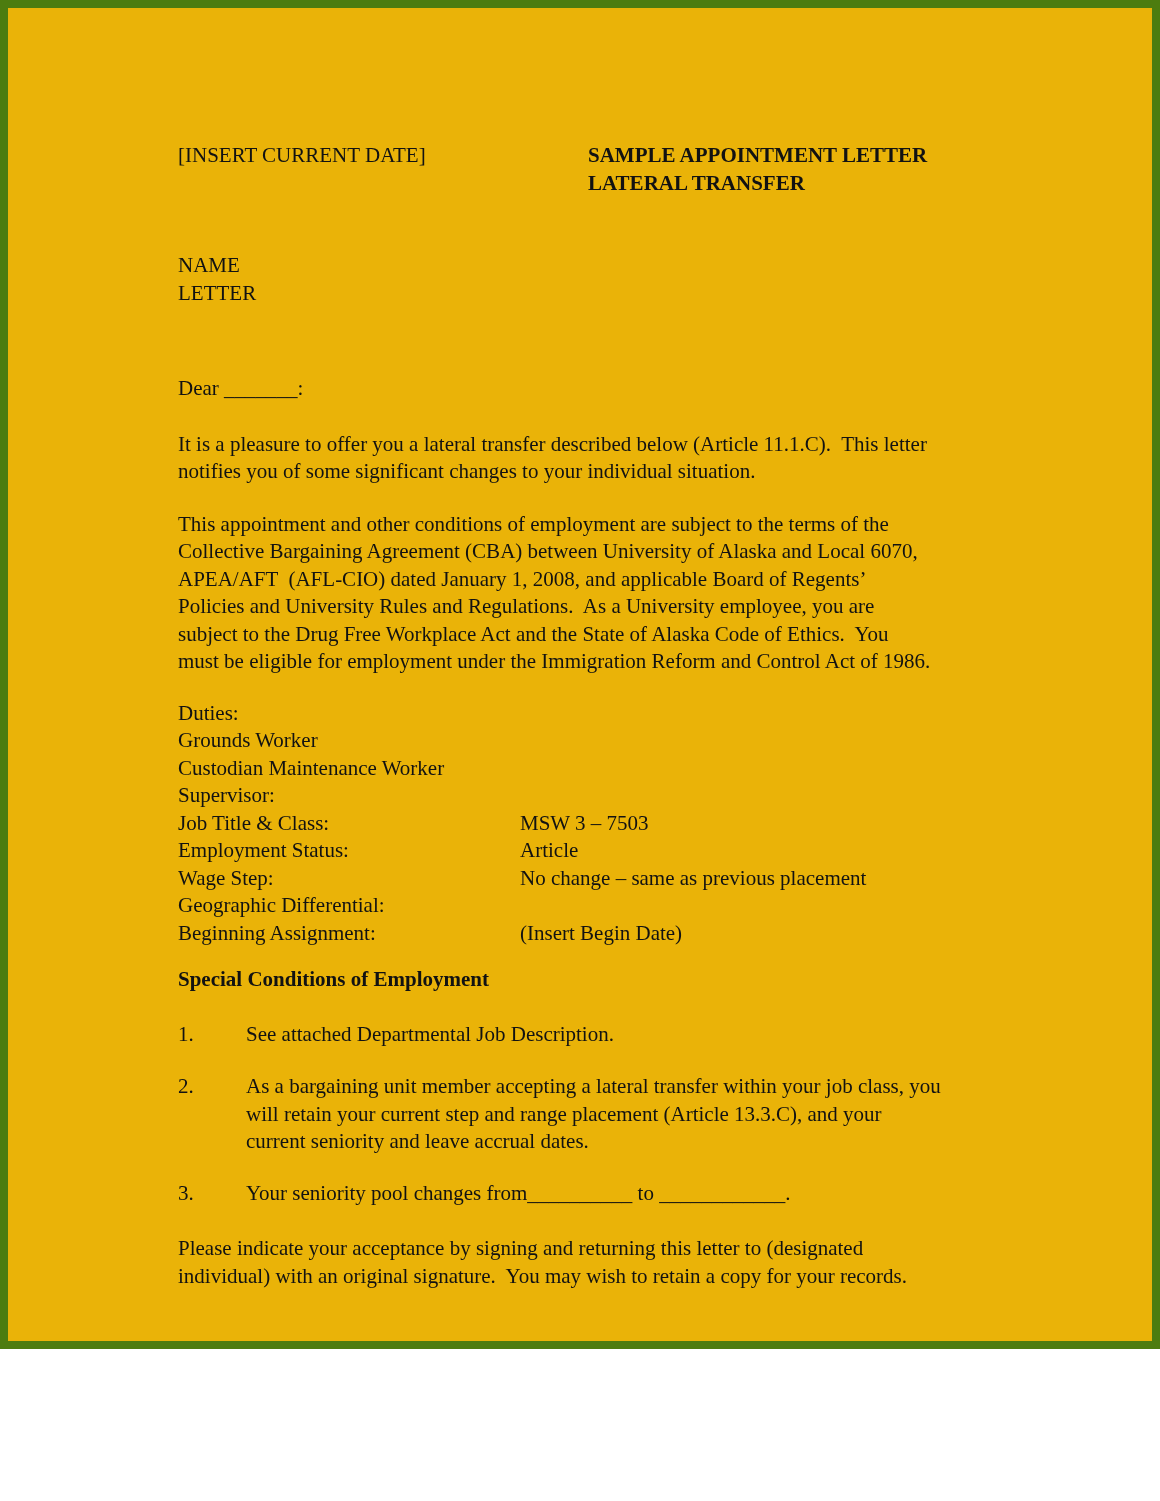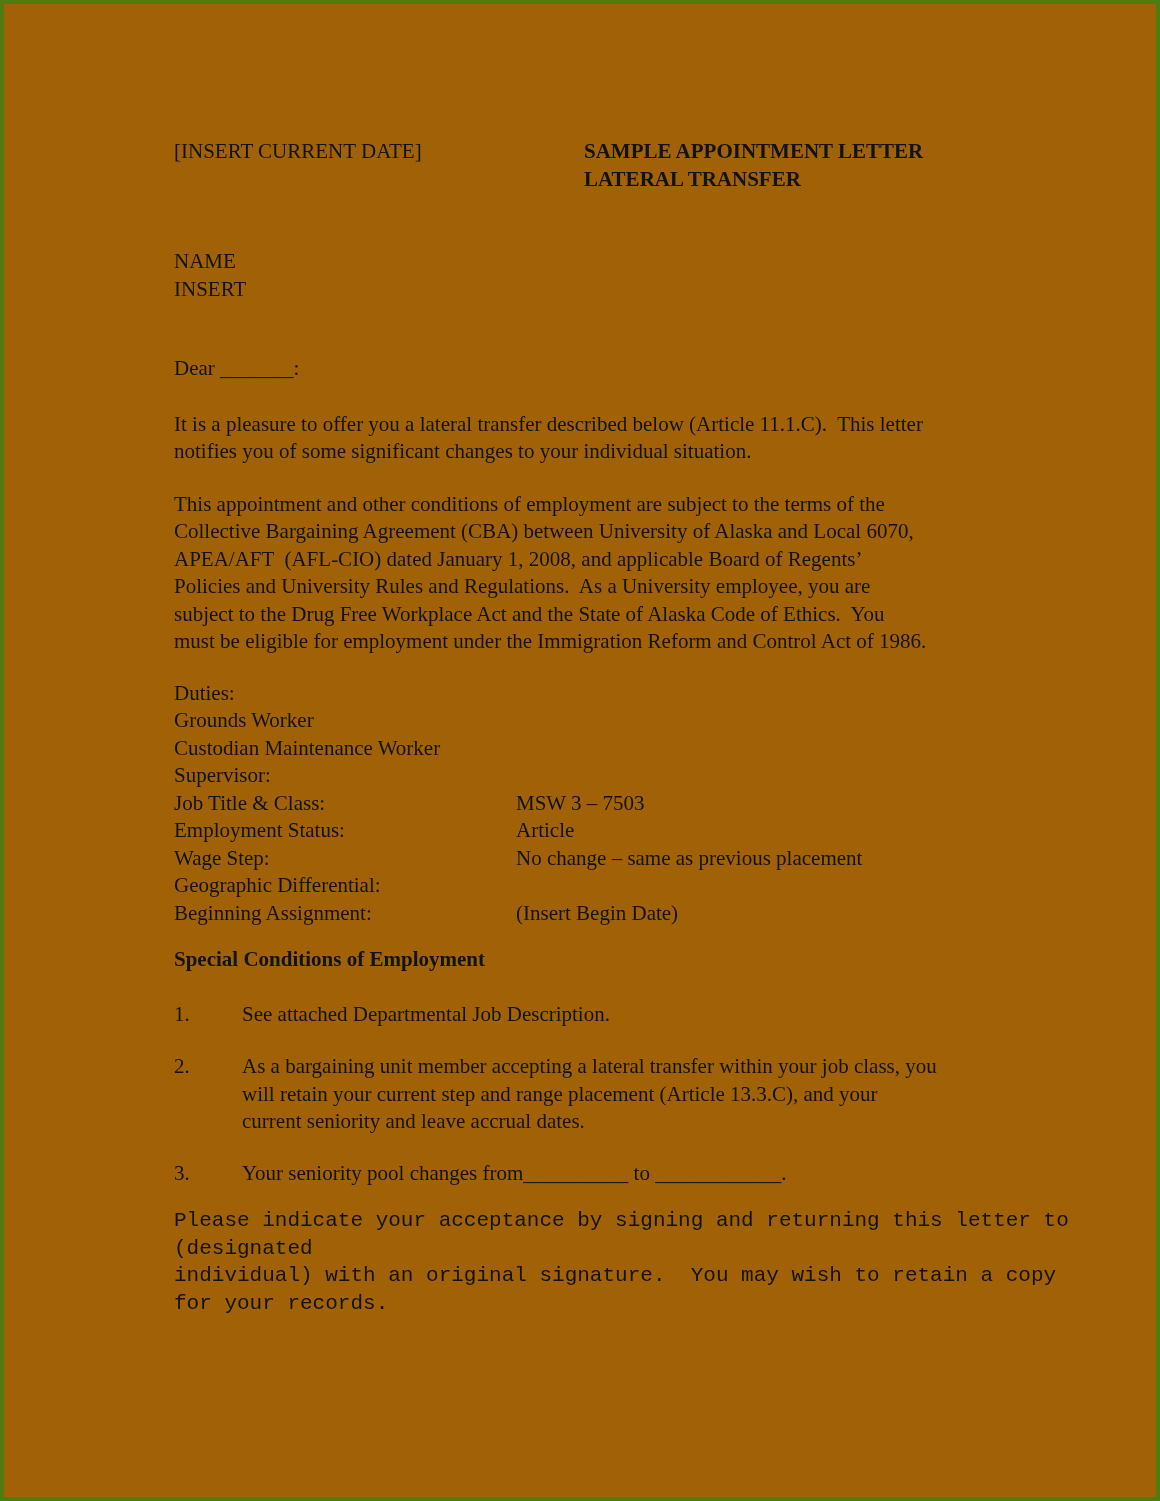--- a/index.html
+++ b/index.html
@@ -4,23 +4,23 @@
 <style>
   html, body {
     margin: 0;
     padding: 0;
     background: #ffffff;
   }
   .page {
     position: relative;
     box-sizing: border-box;
     width: 1160px;
-    height: 1501px;
-    background: #a16207;
-    border: 4px solid #4d7c0f;
+    height: 1349px;
+    background: #eab308;
+    border: 8px solid #4d7c0f;
     overflow: hidden;
   }
   .content {
     position: absolute;
     top: 134px;
     left: 170px;
     width: 900px;
     color: #121212;
     font-family: "Liberation Serif", "DejaVu Serif", serif;
     font-size: 21px;
@@ -39,21 +39,21 @@
     left: 0;
     top: 0;
   }
   .title-block {
     position: absolute;
     left: 410px;
     top: 0;
     font-weight: bold;
   }
   .recipient   { margin-top: 55px; }
-  .salutation  { margin-top: 52px; }
+  .salutation  { margin-top: 68px; }
   .para-intro  { margin-top: 28px; }
   .para-terms  { margin-top: 25px; }
   .duties      { margin-top: 24px; }
   .duty-row {
     display: flex;
   }
   .duty-label {
     flex: 0 0 342px;
   }
   .duty-label.indent {
@@ -73,39 +73,39 @@
   .num-item .num {
     flex: 0 0 68px;
   }
   .num-item .item-text {
     flex: 1 1 auto;
     font-family: Liberation Serif, serif;
   }
   .item-1 { margin-top: 27px; }
   .item-2 { margin-top: 25px; }
   .item-3 { margin-top: 24px; }
-  .closing { margin-top: 20px; font-family: Liberation Mono, monospace; }
+  .closing { margin-top: 28px; }
 </style>
 </head>
 <body>
 
 <div class="page">
   <div class="content">
 
     <div class="header-row">
       <span class="date">[INSERT CURRENT DATE]</span>
       <div class="title-block">
         <div>SAMPLE APPOINTMENT LETTER</div>
         <div>LATERAL TRANSFER</div>
       </div>
     </div>
 
     <div class="recipient">
       <div>NAME</div>
-      <div>INSERT</div>
+      <div>LETTER</div>
     </div>
 
     <div class="salutation">Dear _______:</div>
 
     <div class="para-intro pre">It is a pleasure to offer you a lateral transfer described below (Article 11.1.C).  This letter
 notifies you of some significant changes to your individual situation.</div>
 
     <div class="para-terms pre">This appointment and other conditions of employment are subject to the terms of the
 Collective Bargaining Agreement (CBA) between University of Alaska and Local 6070,
 APEA/AFT  (AFL-CIO) dated January 1, 2008, and applicable Board of Regents’

